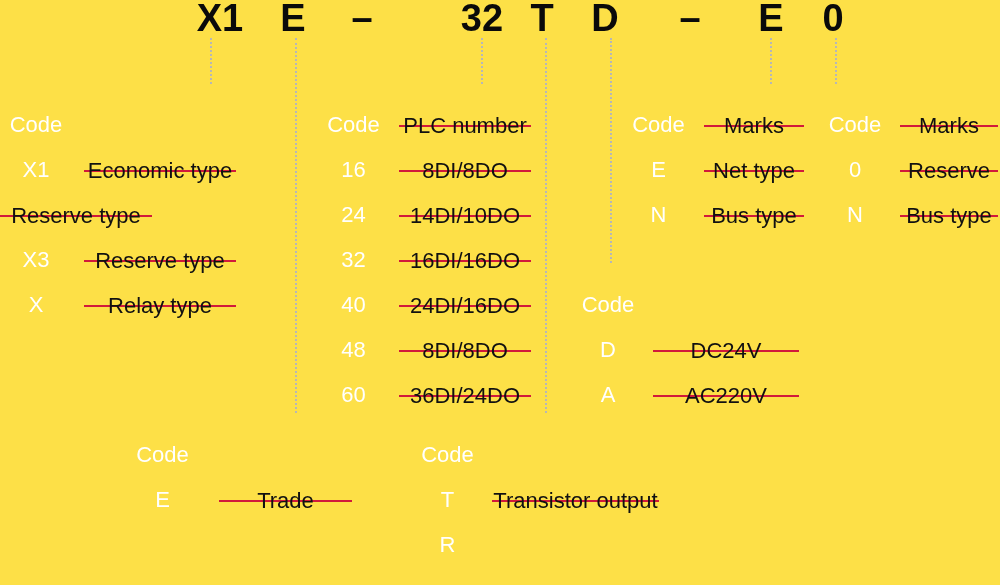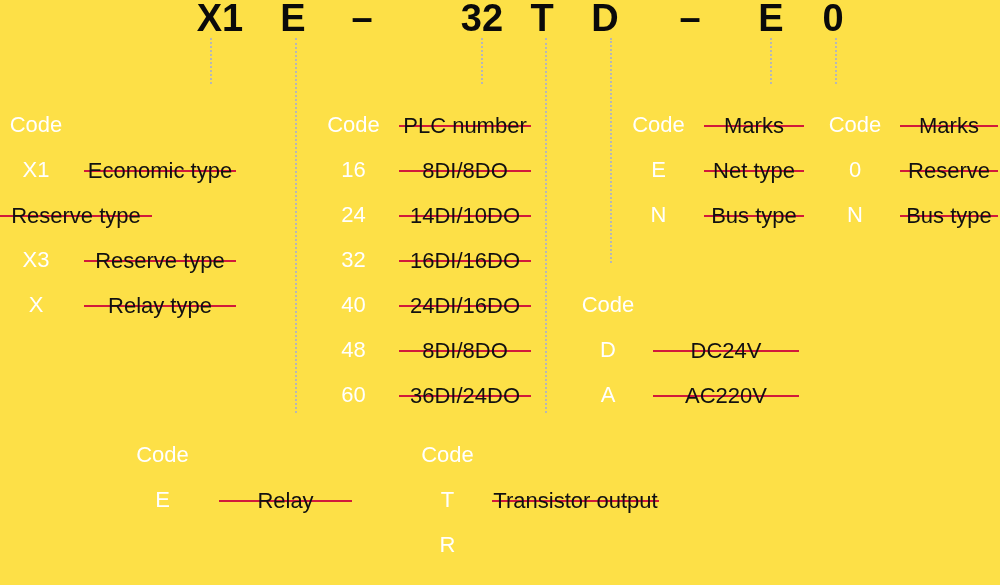--- a/index.html
+++ b/index.html
@@ -181,21 +181,21 @@
         <div class="cell code">A</div>
         <div class="cell label">AC220V</div>
       </div>
     </div>
   <div class="tbl" id="t-trade-type" style="left:120px; top:415px">
       <div class="row">
         <div class="cell code">Code</div>
       </div>
       <div class="row">
         <div class="cell code">E</div>
-        <div class="cell label">Relay</div>
+        <div class="cell label">Trade</div>
       </div>
     </div>
   <div class="tbl" id="t-output-type" style="left:415px; top:415px">
       <div class="row">
         <div class="cell code">Code</div>
       </div>
       <div class="row">
         <div class="cell code">T</div>
         <div class="cell label">Transistor output</div>
       </div>

